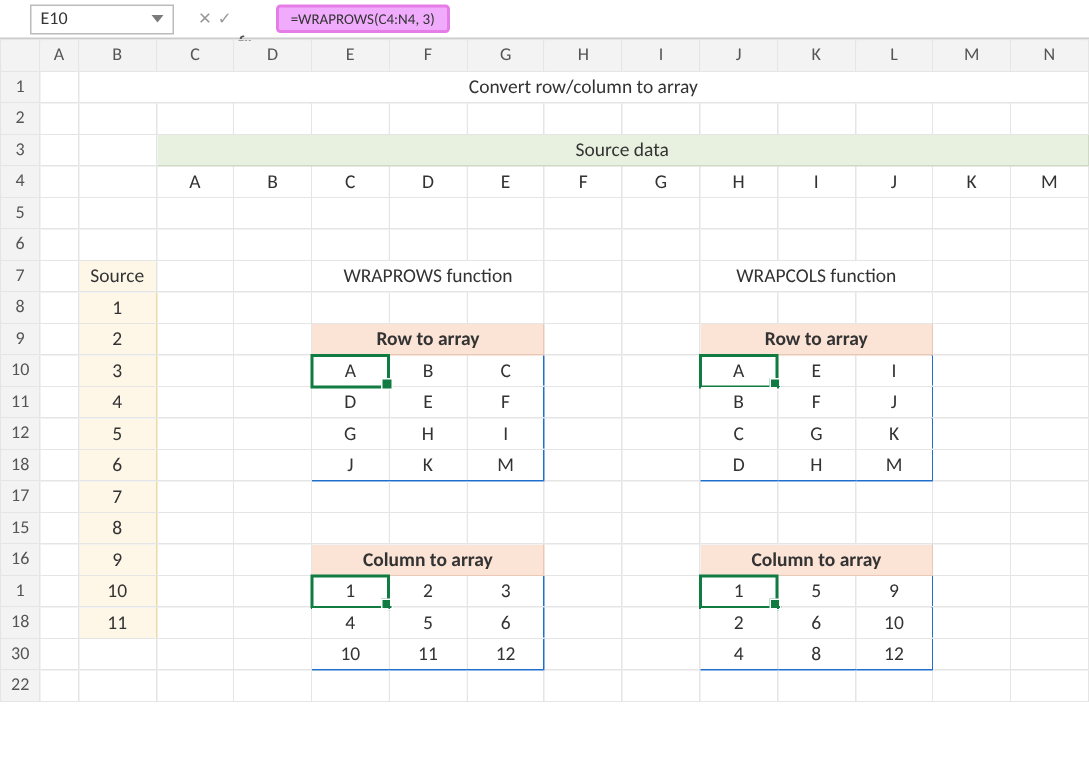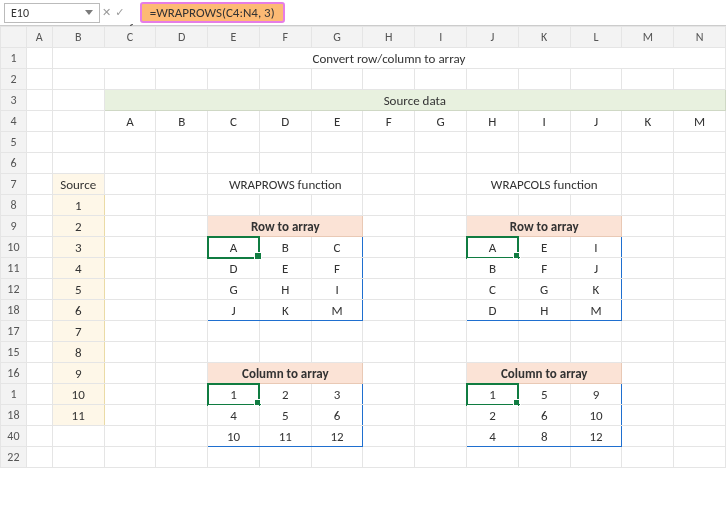--- a/index.html
+++ b/index.html
@@ -13,22 +13,22 @@
   }
   .wrap { width: 726px; height: 513px; position: relative; }
 
   
   .topbar {
     display: flex;
     align-items: center;
     height: 26px;
     border-bottom: 1px solid #ccc;
     background: #fff;
-    padding: 0 4px;
-    gap: 0;
+    padding: 0 20px;
+    gap: 14px;
   }
   .namebox {
     width: 96px;
     height: 20px;
     border: 1px solid #bbb;
     display: flex;
     align-items: center;
     padding: 0 6px;
     font-size: 12px;
     background: #fff;
@@ -55,22 +55,22 @@
   .flong {
     flex: 1;
     height: 20px;
     display: flex;
     align-items: center;
   }
   .fpill {
     border: 2px solid #e67de6;
     border-radius: 3px;
     padding: 1px 8px;
-    font-size: 13px;
-    background: #fdba74;
+    font-size: 10px;
+    background: #f0abfc;
   }
   .spacer1 { width: 60px; }
 
   
   .sheet {
     overflow: hidden;
     position: relative;
   }
   table.grid {
     border-collapse: collapse;
@@ -483,21 +483,21 @@
             <td></td>
     <td class="outline-l">2</td>
     <td>6</td>
     <td class="outline-r">10</td>
     <td></td>
             <td></td>
           </tr>
 
 
   <tr>
-            <th class="rowhdr">40</th>
+            <th class="rowhdr">30</th>
             <td></td>
     <td></td>
             <td></td>
             <td></td>
     <td class="outline-l outline-b">10</td>
     <td class="outline-b">11</td>
     <td class="outline-r outline-b">12</td>
     <td></td>
             <td></td>
     <td class="outline-l outline-b">4</td>

